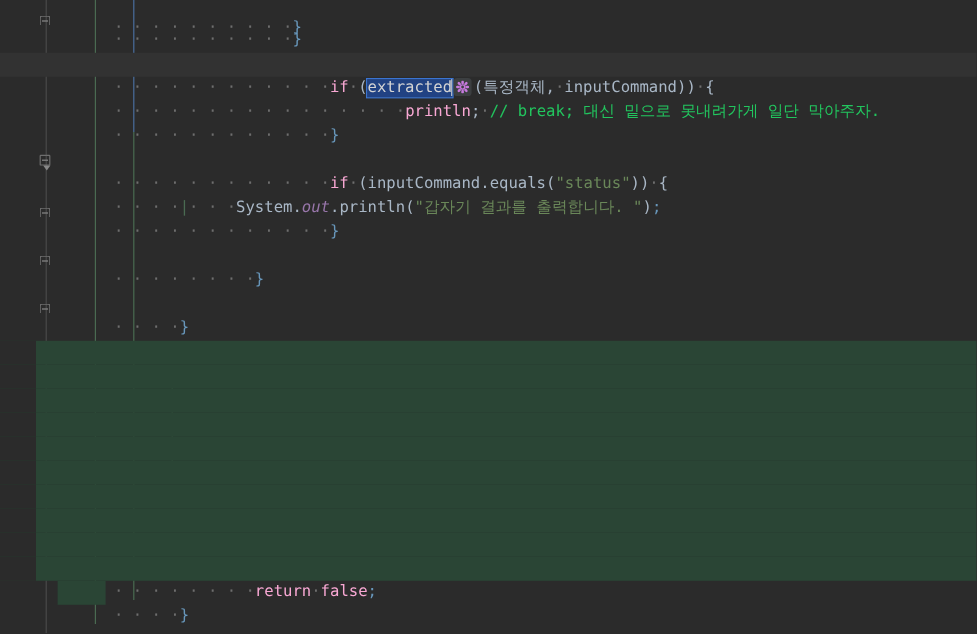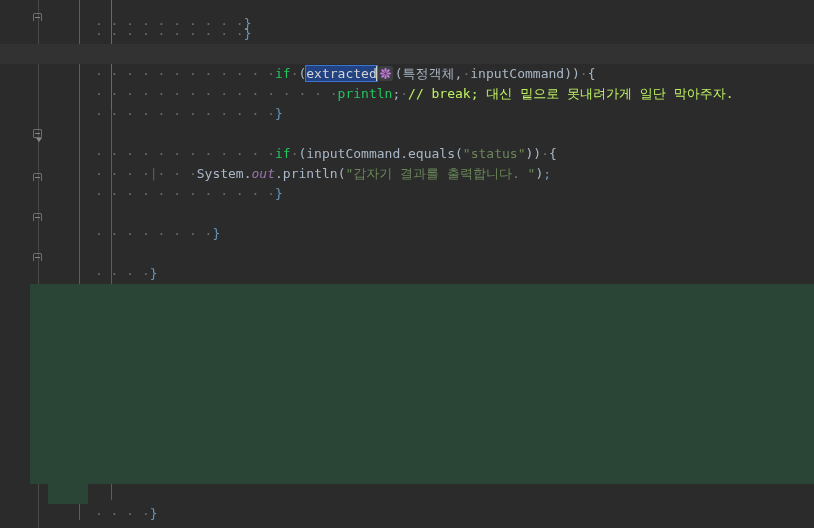--- a/index.html
+++ b/index.html
@@ -36,24 +36,24 @@
 
   
   .code{position:absolute;left:48px;top:0;height:20px;white-space:pre;}
 
   
   .guide{position:absolute;width:1px;background:#4b5059;}
   .guide.green{background:#4a6b52;}
   .guide.blue{background:#4a6e9e;}
 
   
-  .kw{color:#22c55e;}       
+  .kw{color:#f9a8d4;}       
   .pl{color:#a9b7c6;}       
   .st{color:#6a8759;}       
-  .cm{color:#bef264;}       
+  .cm{color:#22c55e;}       
   .br{color:#a9b7c6;}       
   .brb{color:#6897bb;}       
   .fld{color:#9876aa;font-style:italic;}      
   .dot{color:#6e6e6e;}      
 
   
   .selchip{background:#214283;color:#d4d4d4;outline:1px solid #3a74d0;}
   .caret{display:inline-block;width:1px;height:15px;background:#d0d0d0;vertical-align:-3px;margin:0 -1px;}
 
   
@@ -250,20 +250,23 @@
 
   <div class="row sel" style="top:444px;">
     <div class="gutter" style="background:#2b2b2b;"></div>
     <div class="code">
       <span class="dot">· · · · · · · ·</span><span class="brb">}</span>
     </div>
   </div>
 
   <div class="row sel" style="top:464px;">
     <div class="gutter" style="background:#2b2b2b;"></div>
+    <div class="code">
+      <span class="dot">· · · · · · · ·</span><span class="kw">return</span><span class="dot">·</span><span class="kw">false</span><span class="brb">;</span>
+    </div>
   </div>
 
   <div class="row selpartial" style="top:484px;">
     <div class="selbg" style="left:48px;width:40px;"></div>
     <div class="gutter"></div>
     <div class="code">
       <span class="dot">· · · ·</span><span class="brb">}</span>
     </div>
   </div>
 

